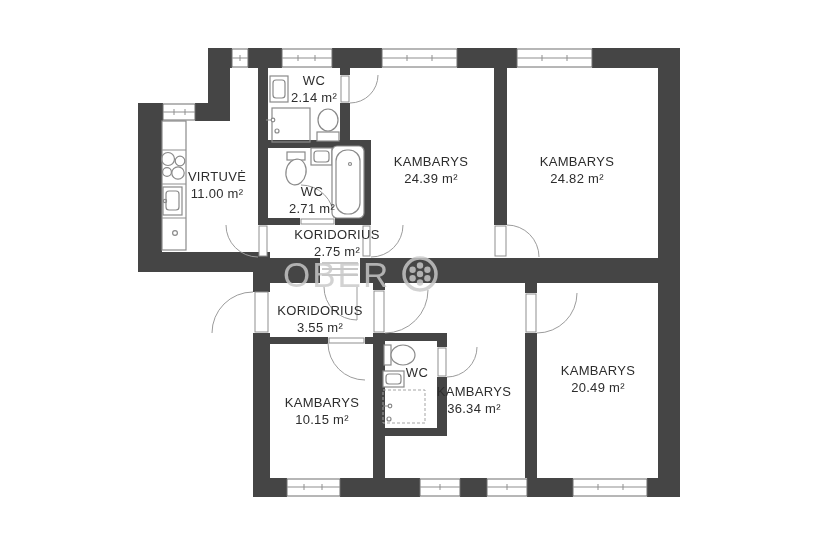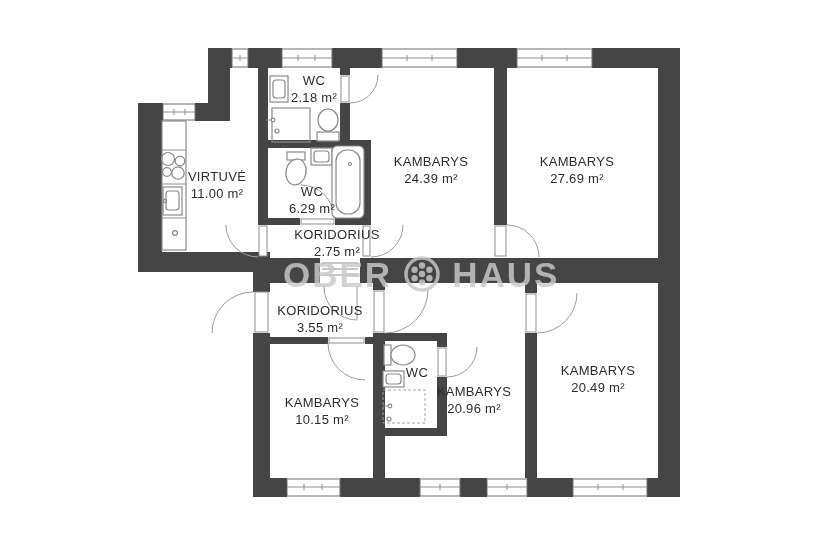--- a/index.html
+++ b/index.html
@@ -12,21 +12,21 @@
   .fw{fill:#ffffff;stroke:#8f8f8f;stroke-width:1;}
   .fx{fill:#ffffff;stroke:#8a8a8a;stroke-width:1.2;}
   .fxn{fill:none;stroke:#8a8a8a;stroke-width:1.2;}
   .dash{fill:none;stroke:#a5a5a5;stroke-width:1;stroke-dasharray:3 2;}
   .win{fill:#ffffff;stroke:#6f6f6f;stroke-width:1;}
   .room-label{position:absolute;transform:translate(-50%,-50%);text-align:center;
               color:var(--label,#2d2d2d);font-size:13px;line-height:1.3;letter-spacing:.3px;
               white-space:nowrap;z-index:3;}
   .watermark{position:absolute;left:283px;top:254px;display:flex;align-items:center;gap:10px;
              z-index:4;opacity:.82;pointer-events:none;}
-  .watermark span{font-size:35px;font-weight:bold;letter-spacing:2px;
+  .watermark span{font-size:35px;font-weight:normal;letter-spacing:2px;
                   color:var(--watermark,#c9c9c9);line-height:1;}
   .wm-logo{display:block;}
 </style>
 </head>
 <body>
 
 <div class="canvas">
 
   <svg class="plan" width="820" height="547" viewBox="0 0 820 547">
 
@@ -271,69 +271,68 @@
       </g>
     </g>
   </svg>
 
   <div class="room-label" style="left:217px;top:186px">
     <div>VIRTUVĖ</div>
     <div>11.00 m²</div>
   </div>
   <div class="room-label" style="left:314px;top:90px">
     <div>WC</div>
-    <div>2.18 m²</div>
+    <div>2.14 m²</div>
   </div>
   <div class="room-label" style="left:312px;top:201px">
     <div>WC</div>
-    <div>6.29 m²</div>
+    <div>2.71 m²</div>
   </div>
   <div class="room-label" style="left:337px;top:244px">
     <div>KORIDORIUS</div>
     <div>2.75 m²</div>
   </div>
   <div class="room-label" style="left:431px;top:171px">
     <div>KAMBARYS</div>
     <div>24.39 m²</div>
   </div>
   <div class="room-label" style="left:577px;top:171px">
     <div>KAMBARYS</div>
-    <div>27.69 m²</div>
+    <div>24.82 m²</div>
   </div>
   <div class="room-label" style="left:320px;top:320px">
     <div>KORIDORIUS</div>
     <div>3.55 m²</div>
   </div>
   <div class="room-label" style="left:322px;top:412px">
     <div>KAMBARYS</div>
     <div>10.15 m²</div>
   </div>
   <div class="room-label" style="left:417px;top:373px">
     <div>WC</div>
     <div></div>
   </div>
   <div class="room-label" style="left:474px;top:401px">
     <div>KAMBARYS</div>
-    <div>20.96 m²</div>
+    <div>36.34 m²</div>
   </div>
   <div class="room-label" style="left:598px;top:380px">
     <div>KAMBARYS</div>
     <div>20.49 m²</div>
   </div>
 
   <div class="watermark">
     <span>OBER</span>
     <svg class="wm-logo" width="40" height="40" viewBox="0 0 40 40">
       <circle cx="20" cy="20" r="16" fill="none" stroke="var(--watermark,#c9c9c9)" stroke-width="3.5"></circle>
       <g fill="var(--watermark,#c9c9c9)">
         <circle cx="20" cy="20" r="3.2"></circle>
         <circle cx="20" cy="11.5" r="3.2"></circle>
         <circle cx="27.4" cy="15.8" r="3.2"></circle>
         <circle cx="27.4" cy="24.2" r="3.2"></circle>
         <circle cx="20" cy="28.5" r="3.2"></circle>
         <circle cx="12.6" cy="24.2" r="3.2"></circle>
         <circle cx="12.6" cy="15.8" r="3.2"></circle>
       </g>
     </svg>
-    <span>HAUS</span>
   </div>
 
 </div>
 
 </body></html>

